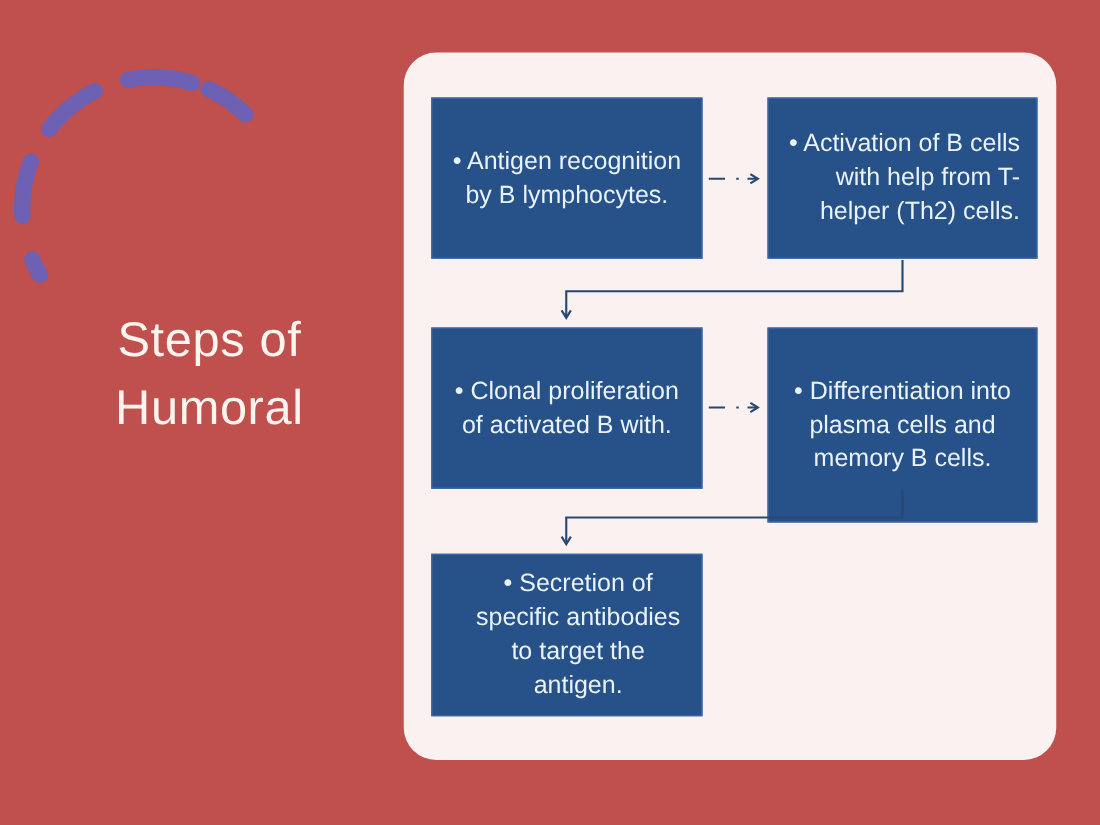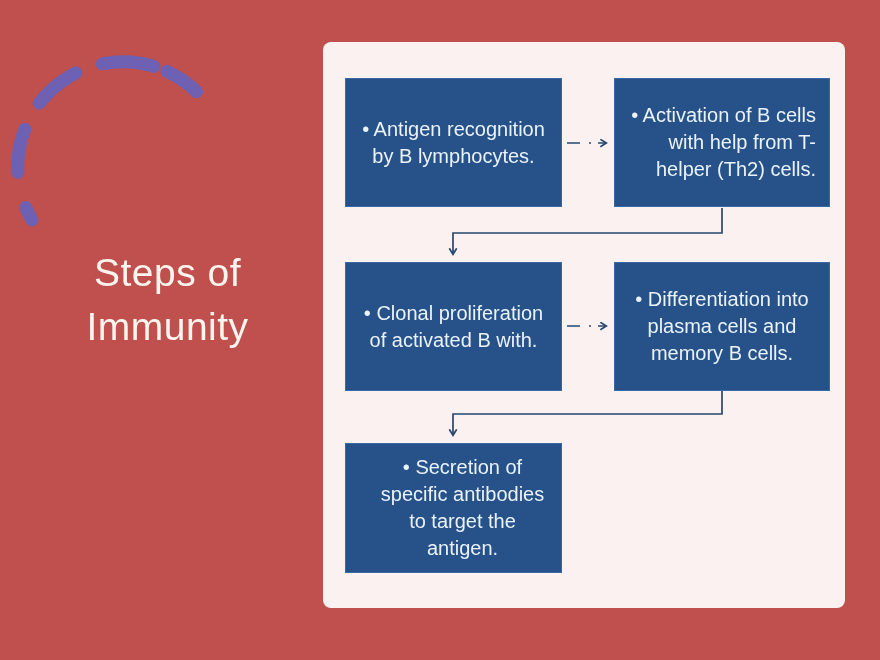--- a/index.html
+++ b/index.html
@@ -23,57 +23,57 @@
     font-size: 39px;
     line-height: 54px;
     font-weight: 400;
     letter-spacing: 0.5px;
   }
   .content-panel {
     position: absolute;
     left: 323px; top: 42px;
     width: 522px; height: 566px;
     background: #fbf1f1;
-    border-radius: 8px;
+    border-radius: 26px;
   }
   .flow-box {
     position: absolute;
     box-sizing: border-box;
     background: #265189;
     border: 1px solid #3c68a2;
     color: #eaf2fa;
     font-size: 20px;
     line-height: 27px;
     text-align: center;
     display: flex;
     align-items: center;
     justify-content: center;
     padding: 6px 13px;
   }
   .box-1 { left: 22px;  top: 36px;  width: 217px; height: 129px; }
   .box-2 { left: 291px; top: 36px;  width: 216px; height: 129px; text-align: right; }
   .box-3 { left: 22px;  top: 220px; width: 217px; height: 129px; }
-  .box-4 { left: 291px; top: 220px; width: 216px; height: 129px; }
+  .box-4 { left: 291px; top: 220px; width: 216px; height: 156px; }
   .box-5 { left: 22px;  top: 401px; width: 217px; height: 130px; padding-left: 31px; }
   .connector-layer {
     position: absolute; left: 0; top: 0;
     width: 522px; height: 566px;
     pointer-events: none;
   }
 </style>
 </head>
 <body>
 
 <svg class="arc-decoration" viewBox="0 0 260 260">
   <path d="M 32 220 A 105 105 0 0 1 214 114" fill="none" stroke="#6e60b2" stroke-width="13" stroke-linecap="round" stroke-dasharray="14 36 44 30 48 28 52"></path>
 </svg>
 
 <div class="slide-title">
   <div>Steps of</div>
-  <div>Immunity</div>
+  <div>Humoral</div>
 </div>
 
 <div class="content-panel">
 
   <div class="flow-box box-1">
     <span>• Antigen recognition by B lymphocytes.</span>
   </div>
 
   <div class="flow-box box-2">
     <span>• Activation of B cells with help from T-helper (Th2) cells.</span>

